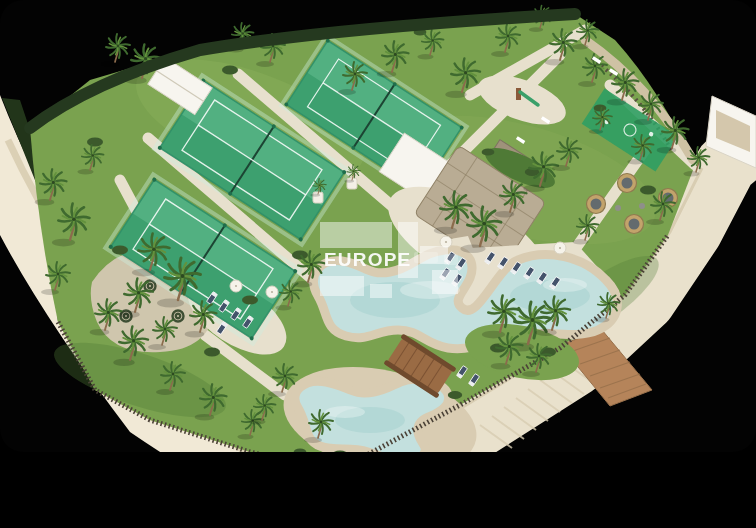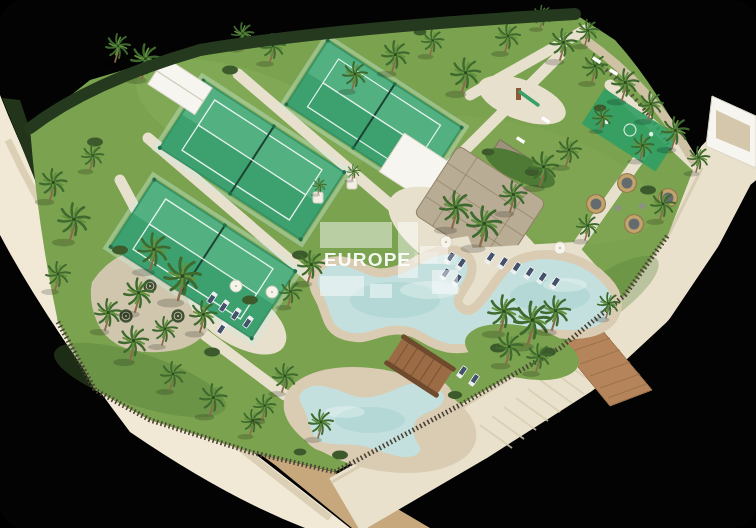--- a/index.html
+++ b/index.html
@@ -1,16 +1,16 @@
 <!DOCTYPE html>
 <html style="--bg: #030303; --band: #f1e9d6; --bandShade: #d6c9ac; --vegetation: #22351a; --dirt: #c7a77c; --road: #e9e1cc; --roadEdge: #d8cdb2; --boardwalk: #b5845a; --plank: #97704b; --lawn: #7aa24f; --lawnLight: #95b661; --lawnDark: #4f7a36; --hedge: #25391f; --path: #e7e0cd; --court: #3da06f; --courtLight: #6cc497; --courtLine: #ffffff; --fenceGlass: #cdeede; --fenceFrame: #2f8f68; --white: #f7f5ef; --palapa: #b9ac94; --palapaDark: #8f8166; --sand: #d9ccb2; --water: #c3e0de; --waterDeep: #9fcecd; --woodFence: #4b4237; --bridge: #9a6b44; --palmGreen: #3f6a2f; --palmLight: #63923d; --trunk: #8b6b4c; --lounger: #44536b; --gravel: #cfc6ad; --wall: #cfc2a4; --bushFill: #3c5a2c;"><head>
 <meta charset="utf-8">
 <style>
   html,body{margin:0;padding:0;background:#000;}
-  .stage{position:relative;width:756px;height:528px;overflow:hidden;background:var(--bg,#000);
+  .stage{position:relative;width:756px;height:452px;overflow:hidden;background:var(--bg,#000);
          font-family:"Liberation Sans", sans-serif;border-radius:23px;}
   svg{display:block;}
 
   .bg{fill:var(--bg);}
   .band{fill:var(--band);}
   .band-shade{fill:none;stroke:var(--bandShade);stroke-width:7;opacity:.8;}
   .veg{fill:var(--vegetation);}
   .dirt{fill:var(--dirt);}
   .road{fill:none;stroke:var(--road);stroke-width:62;stroke-linejoin:round;stroke-linecap:butt;}
   .road-curb{fill:none;stroke:var(--roadEdge);stroke-width:3;}

